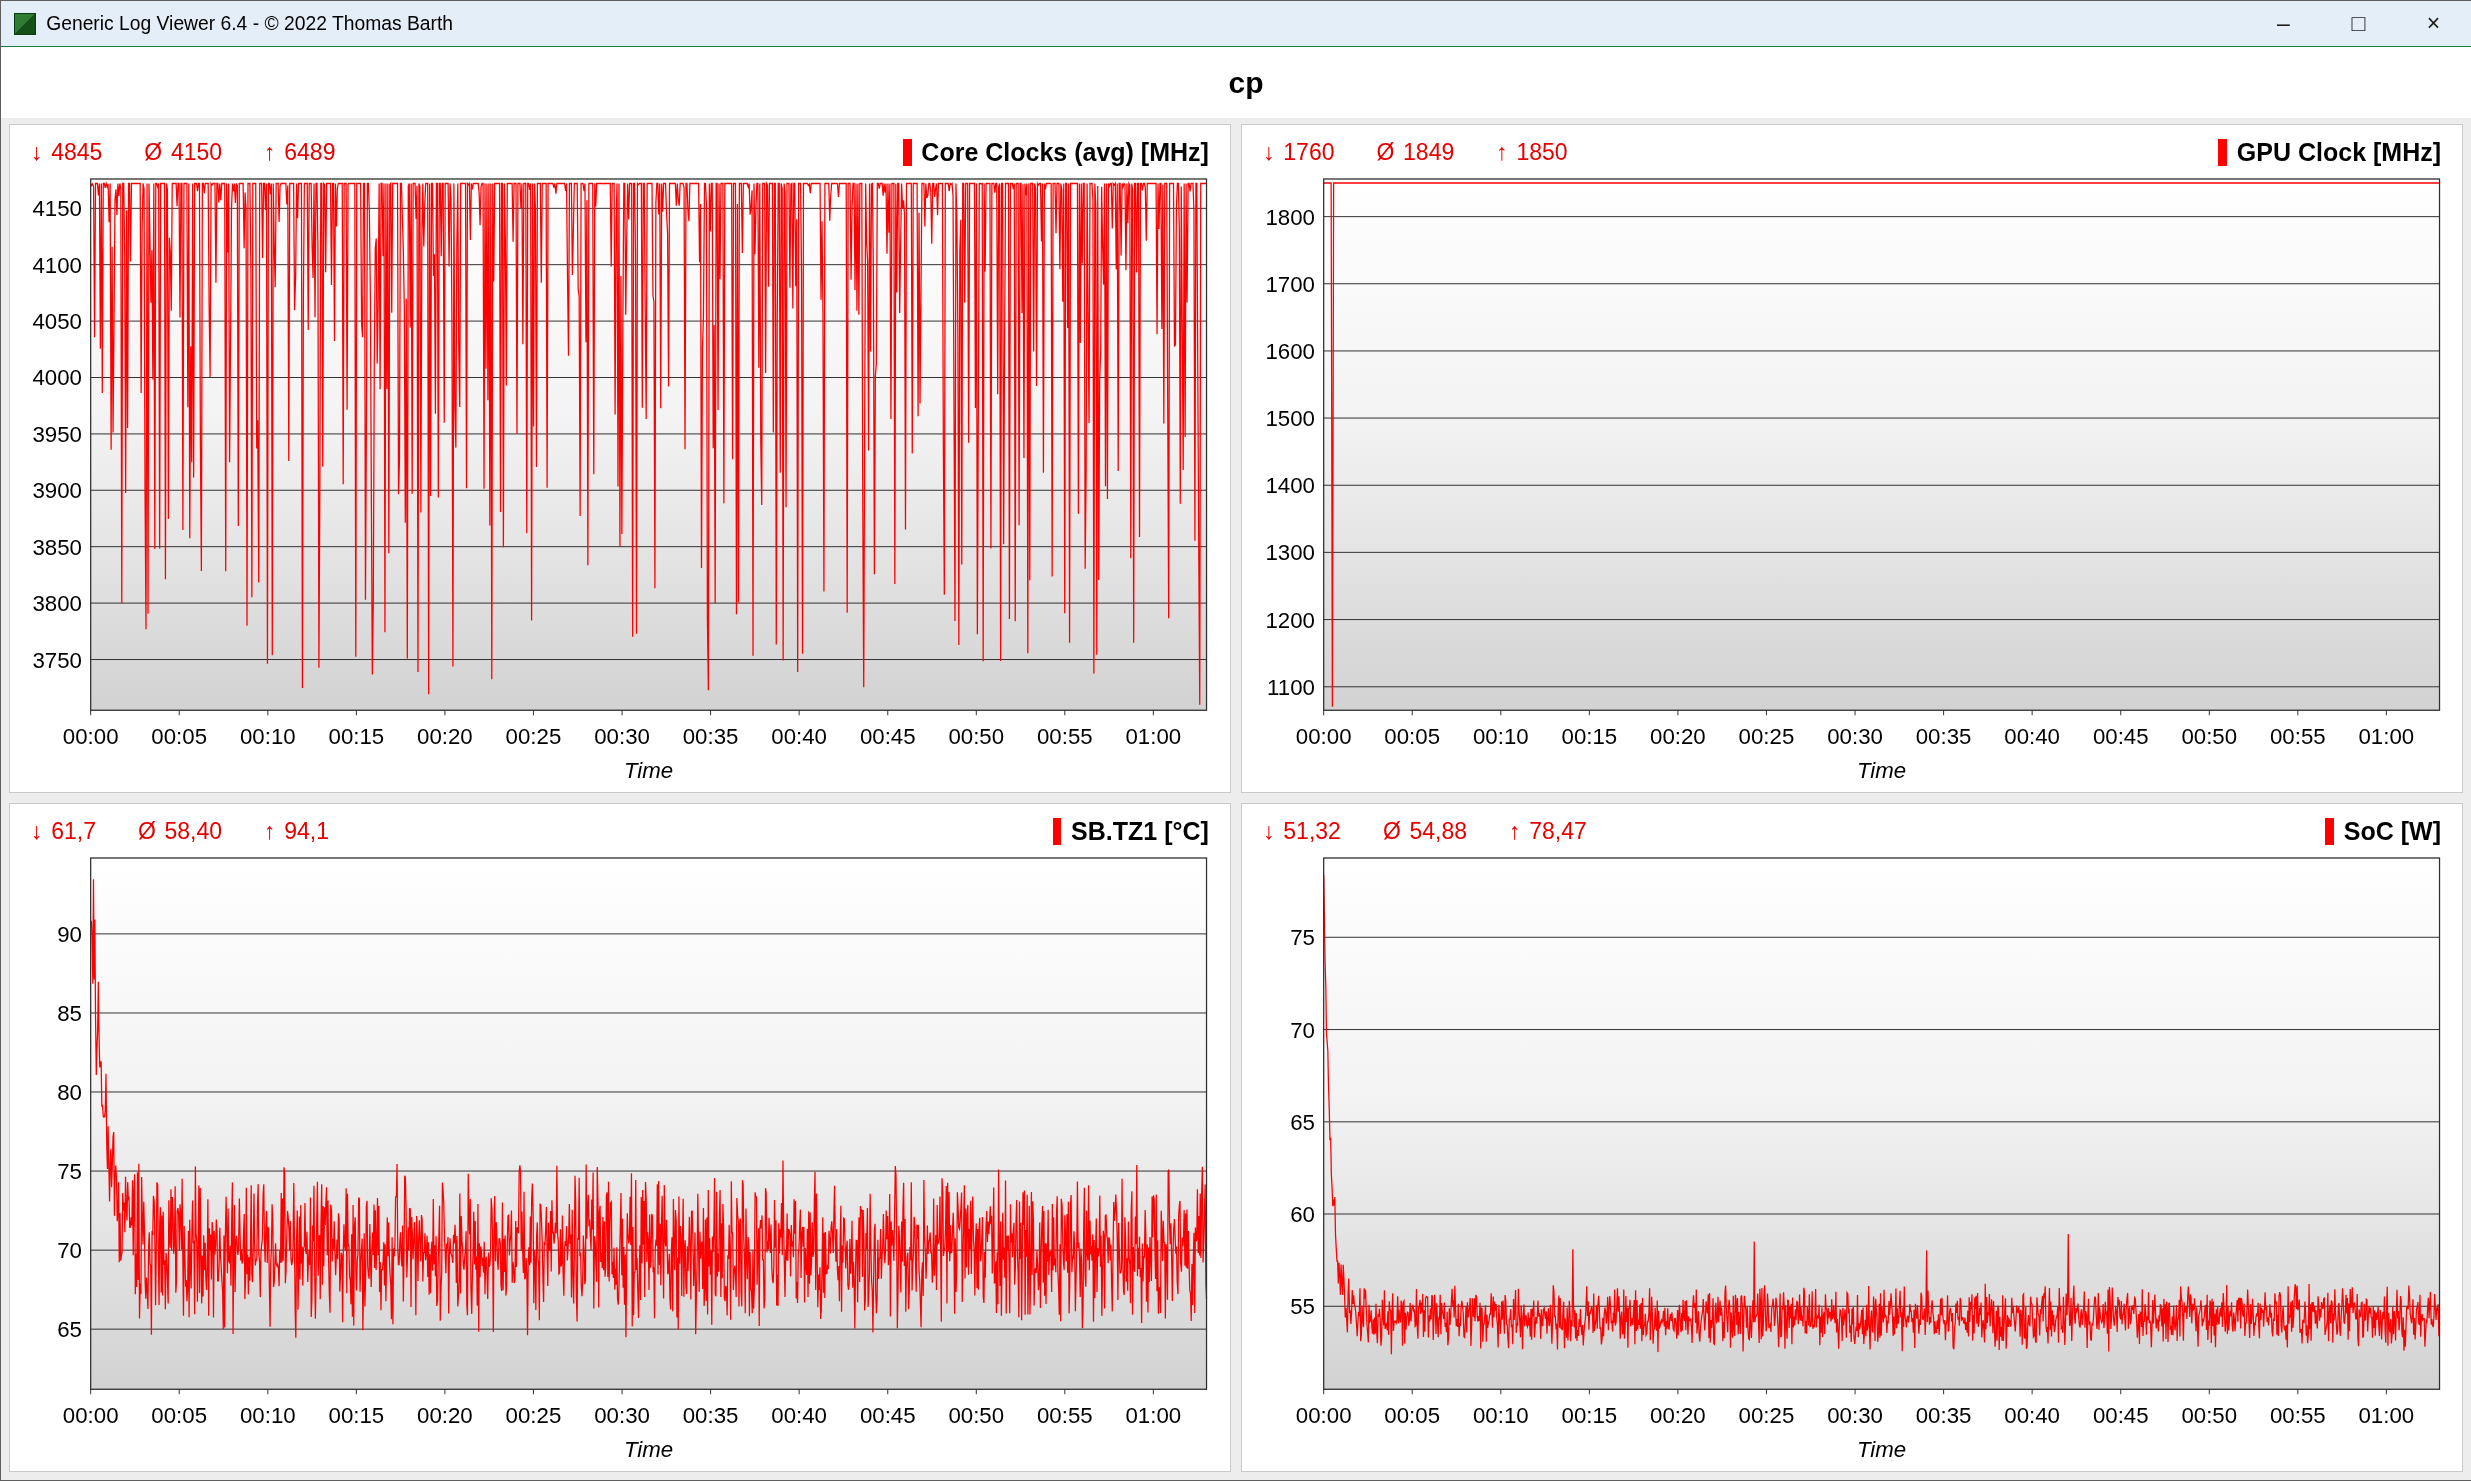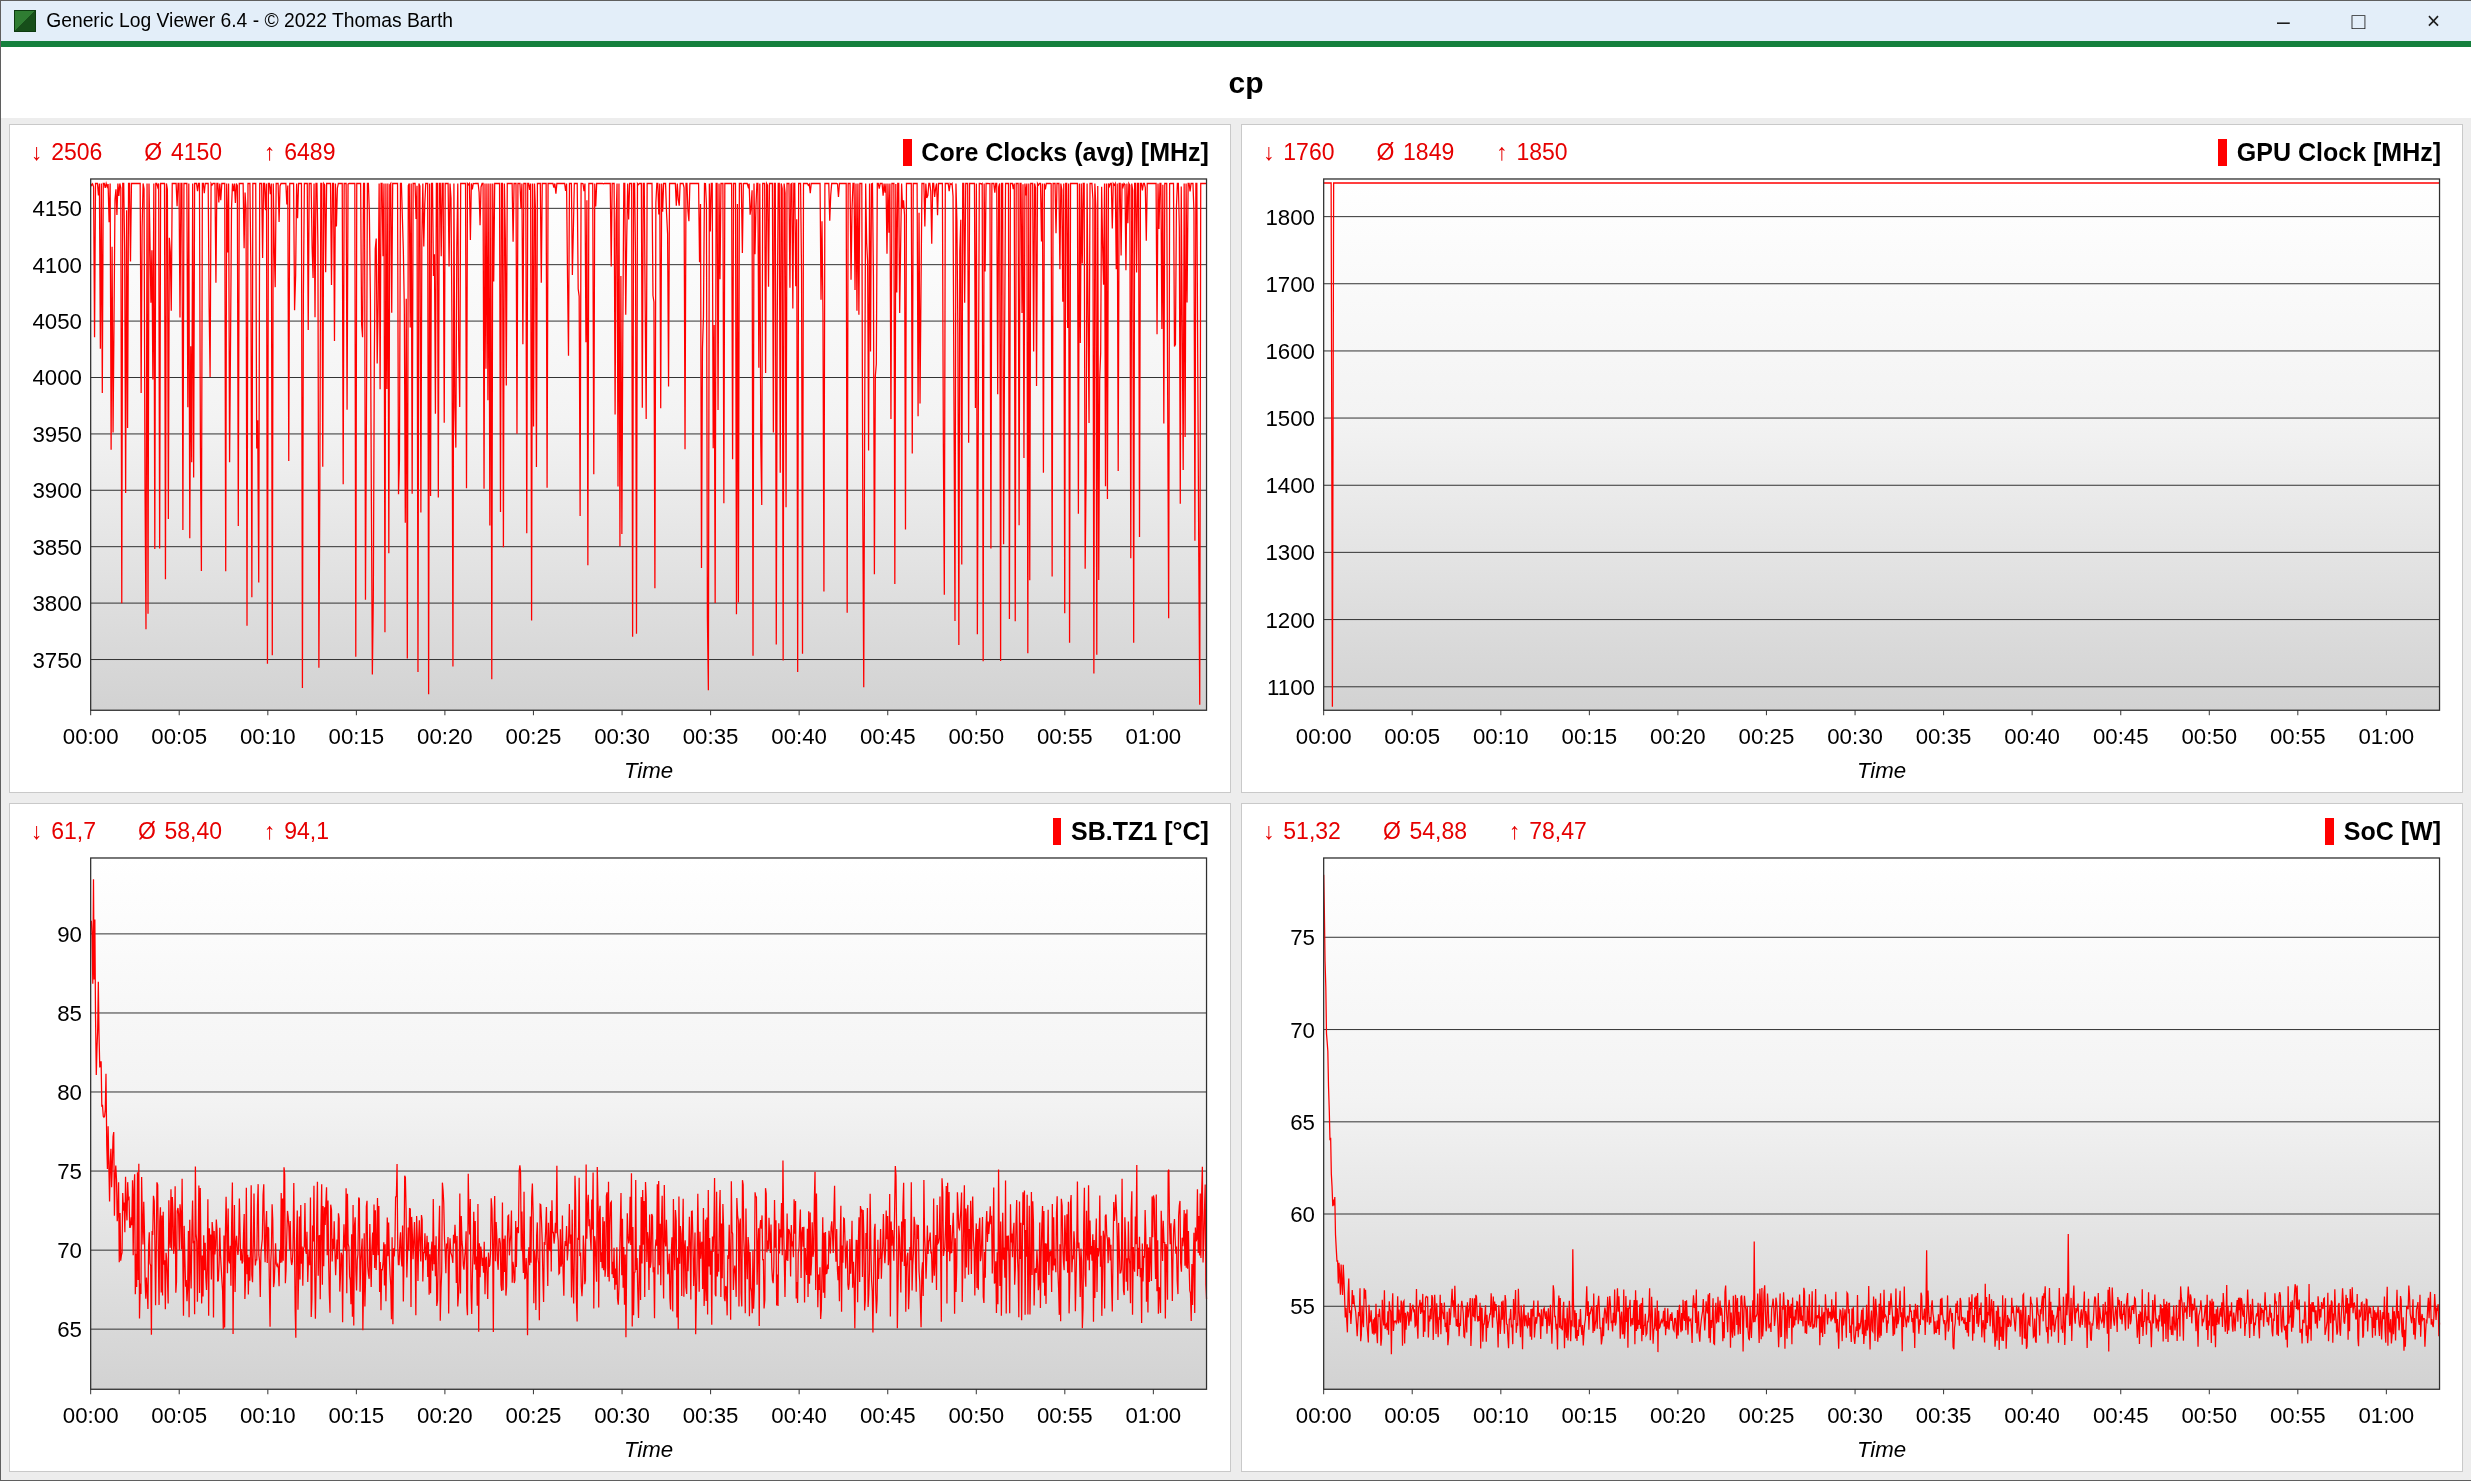--- a/index.html
+++ b/index.html
@@ -10,21 +10,21 @@
     color:#000; background:#fff;
     display:flex; flex-direction:column;
     border:1px solid #5f5f5f;
     overflow:hidden;
   }
   
   .titlebar {
     flex:0 0 46px; height:46px;
     background:var(--titlebar-bg,#e3eef9);
     display:flex; align-items:center;
-    border-bottom:6px solid #15803d;
+    border-bottom:1px solid #15803d;
   }
   .app-icon {
     width:22px; height:22px; margin:0 10.6px 0 12.6px;
     background:linear-gradient(135deg,#2f7d32 0 50%,#174f1a 50% 100%);
     border:1px solid #0d3b10; flex:0 0 auto;
   }
   .window-title { font-size:19.3px; }
   .win-controls { margin-left:auto; display:flex; height:100%; }
   .win-btn {
     width:75px; height:100%;
@@ -88,21 +88,21 @@
   <span class="page-title">cp</span>
 </div>
 
 <div class="charts">
 
   <section class="panel">
     <div class="panel-head">
       <div class="stats">
         <span class="stat">
             <span>↓</span>
-            <span>2506</span>
+            <span>4845</span>
           </span>
         <span class="stat">
             <span>Ø</span>
             <span>4150</span>
           </span>
         <span class="stat">
             <span>↑</span>
             <span>6489</span>
           </span>
       </div>

